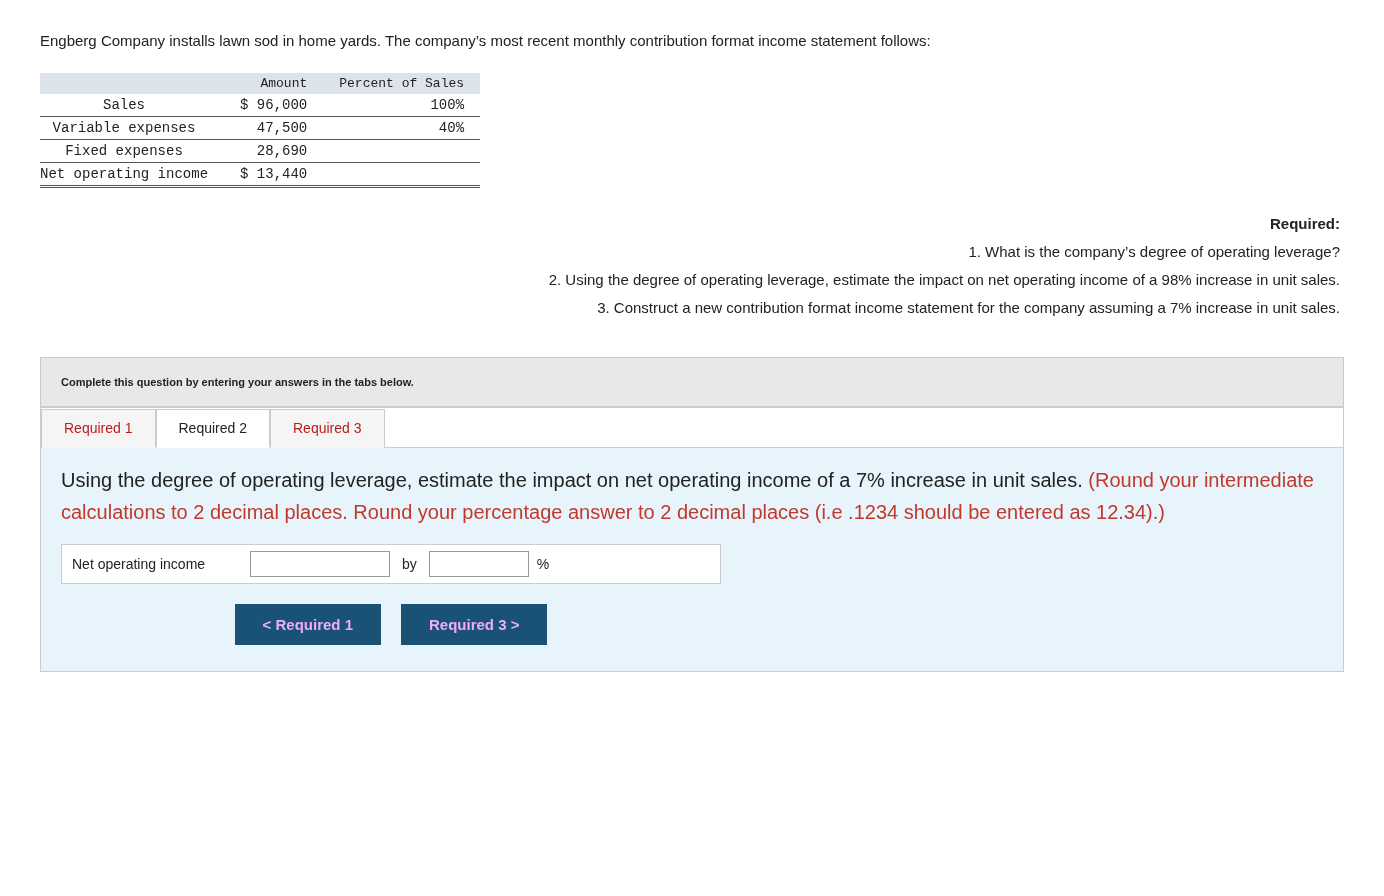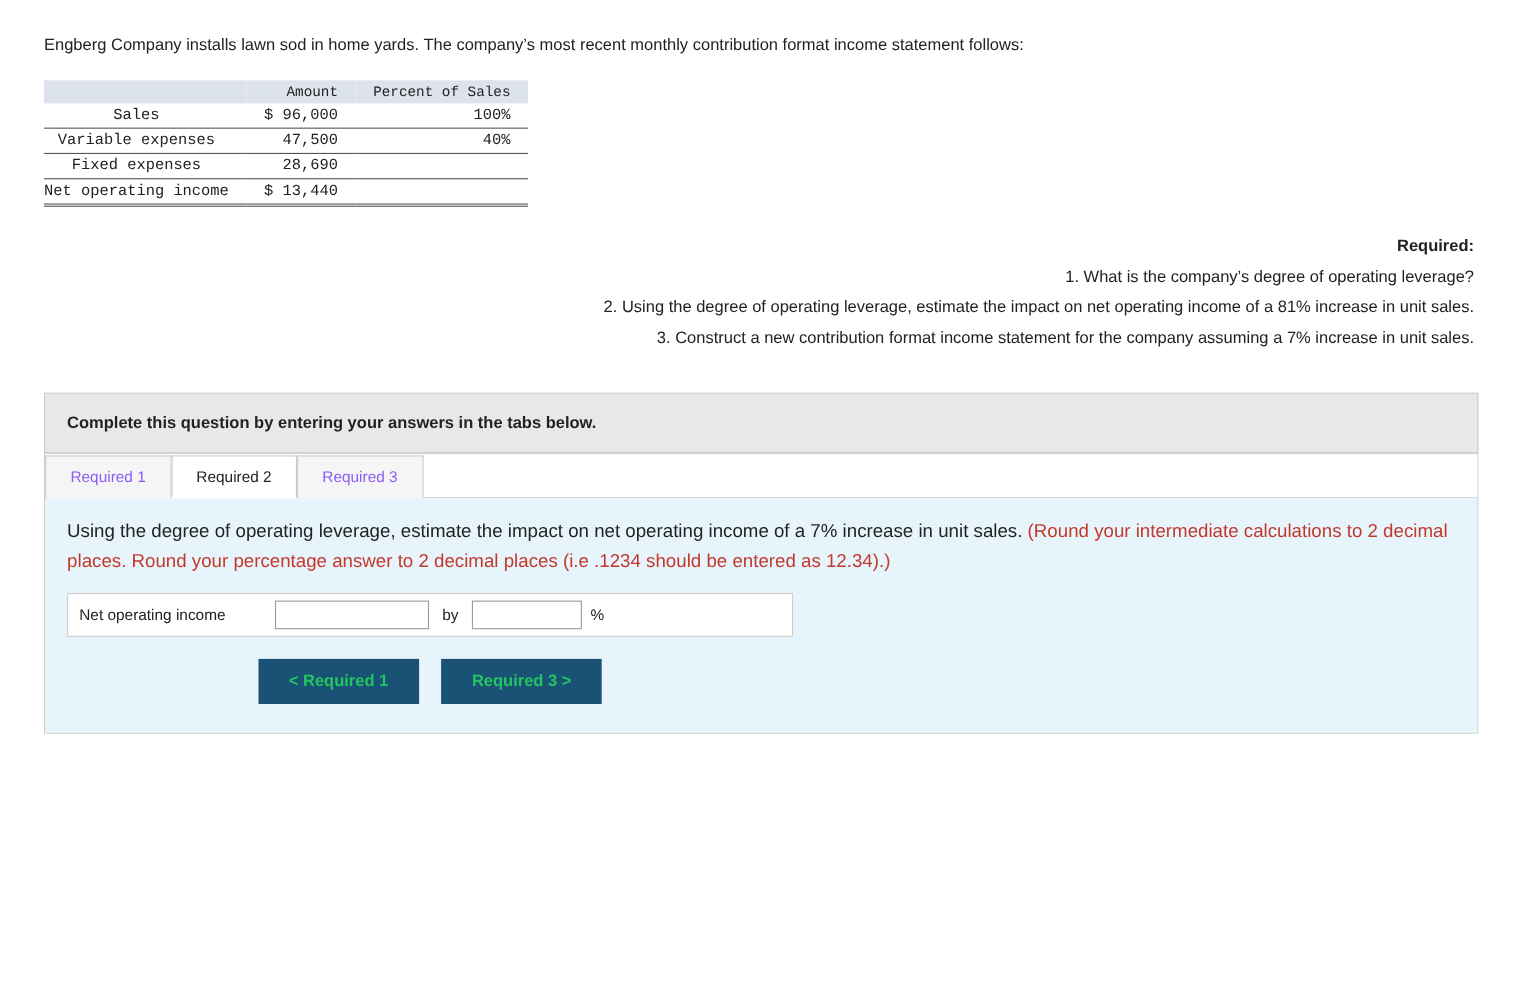--- a/index.html
+++ b/index.html
@@ -61,21 +61,21 @@
     .required-section .required-bold {
       font-weight: bold;
     }
     .complete-box {
       background: #e8e8e8;
       border: 1px solid #ccc;
       padding: 18px 20px;
       margin-bottom: 0;
       max-width: 1310px;
       font-weight: bold;
-      font-size: 15px;
+      font-size: 11px;
     }
     .tabs-area {
       border: 1px solid #ccc;
       max-width: 1310px;
       margin-top: 0;
     }
     .tabs-header {
       display: flex;
       border-bottom: 1px solid #ccc;
       background: #fff;
@@ -92,29 +92,29 @@
       top: 1px;
     }
     .tab.active {
       background: #fff;
       border-bottom: 2px solid #fff;
       font-weight: normal;
       z-index: 1;
     }
     .tab:not(.active) {
       background: #f5f5f5;
-      color: #8b5cf6;
+      color: #b91c1c;
     }
     .tab-content {
       padding: 16px 20px;
       background: #e8f4fb;
       border-top: none;
     }
     .tab-instruction {
-      font-size: 17px;
+      font-size: 20px;
       line-height: 1.6;
       color: #222;
       margin-bottom: 16px;
     }
     .tab-instruction .red-text {
       color: #c0392b;
     }
     .answer-row {
       display: flex;
       align-items: center;
@@ -154,21 +154,21 @@
     .nav-buttons {
       display: flex;
       gap: 20px;
       margin-top: 20px;
       padding-bottom: 10px;
       justify-content: center;
       max-width: 660px;
     }
     .nav-btn {
       background: #1a5276;
-      color: #22c55e;
+      color: #f0abfc;
       border: none;
       padding: 12px 28px;
       font-size: 15px;
       font-weight: bold;
       cursor: pointer;
       display: flex;
       align-items: center;
       gap: 8px;
     }
   </style>
@@ -209,21 +209,21 @@
       <td>$ 13,440</td>
       <td></td>
     </tr>
   </tbody>
 </table>
 
 
 <div class="required-section">
   <p class="required-bold">Required:</p>
   <p>1. What is the company’s degree of operating leverage?</p>
-  <p>2. Using the degree of operating leverage, estimate the impact on net operating income of a 81% increase in unit sales.</p>
+  <p>2. Using the degree of operating leverage, estimate the impact on net operating income of a 98% increase in unit sales.</p>
   <p>3. Construct a new contribution format income statement for the company assuming a 7% increase in unit sales.</p>
 </div>
 
 <br>
 
 
 <div class="complete-box">
   <span>Complete this question by entering your answers in the tabs below.</span>
 </div>
 

